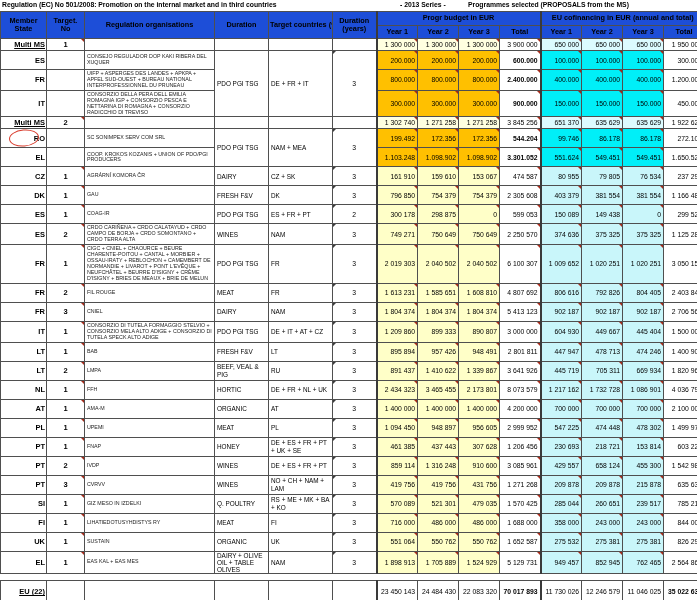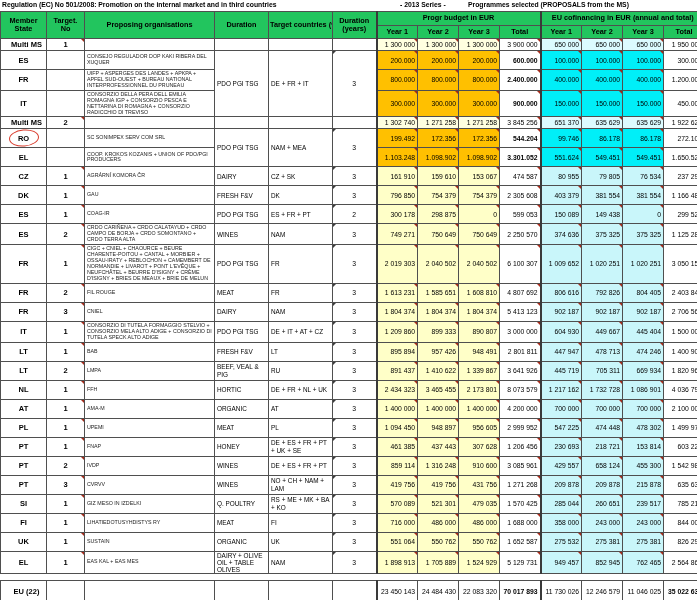--- a/index.html
+++ b/index.html
@@ -8,31 +8,31 @@
     font-family:"Liberation Sans",sans-serif;color:#000;position:relative;
   }
   
   .titlebar{position:relative;height:11px;font-size:6.8px;font-weight:bold;white-space:nowrap;}
   .titlebar .t-main{position:absolute;left:2px;top:1px;}
   .titlebar .t-series{position:absolute;left:400px;top:1px;font-weight:bold;}
   .titlebar .t-selected{position:absolute;left:468px;top:1px;font-weight:bold;}
   
   table{border-collapse:collapse;table-layout:fixed;width:704px;}
   th,td{border:1px solid #4f4f4f;padding:0 1px;position:relative;overflow:hidden;vertical-align:middle;}
-  thead th{font-size:7.3px;font-weight:bold;line-height:1.1;background:#22c55e;}
+  thead th{font-size:7.3px;font-weight:bold;line-height:1.1;background:#1d4ed8;}
   th.pre{white-space:pre-line;}
   th.clip, .clip{white-space:nowrap;overflow:hidden;}
   tr{height:19px;}
   tr.sub{height:12px;}
   tr.h1{height:14px;} tr.h2{height:13px;}
   
   .gb{border-left:2px solid #3a3a3a;}
   
-  td.member{font-size:7.5px;font-weight:bold;text-align:center;}
-  td.member.left{text-align:center;padding-left:7px;}
+  td.member{font-size:7.5px;font-weight:bold;text-align:right;}
+  td.member.left{text-align:right;padding-left:7px;text-decoration:underline;}
   td.progr{font-size:7.5px;font-weight:bold;text-align:center;}
   td.org{font-size:5.3px;line-height:1.12;text-align:left;color:#222;padding:1px 2px;text-transform:uppercase;}
   td.prod,td.tgt{font-size:6.4px;line-height:1.1;text-align:left;padding:0 2px;}
   td.dur{font-size:6.8px;text-align:center;}
   td.num{font-size:6.8px;text-align:right;white-space:nowrap;padding-right:2px;}
   
   td.oy{background:#FFC000;}            
   td.ot{background:#fff;font-weight:bold;} 
   td.cb{background:#00EFF8;}            
   td.yy{background:#FFFFC8;}            
@@ -78,21 +78,21 @@
       <col style="width:41px">
       <col style="width:41px">
       <col style="width:41px">
   </colgroup>
   <thead>
     <tr class="h1">
       <th rowspan="2" class="pre">Member
 State</th>
       <th rowspan="2" class="pre">Target.
 No</th>
-      <th rowspan="2">Proposing organisations</th>
+      <th rowspan="2">Regulation organisations</th>
       <th rowspan="2">Duration</th>
       <th rowspan="2" class="clip">Target countries (*)</th>
       <th rowspan="2" class="pre">Duration
 (years)</th>
       <th colspan="4" class="gb">Progr budget in EUR</th>
       <th colspan="4" class="gb clip">EU cofinancing in EUR (annual and total)</th>
     </tr>
     <tr class="h2">
       <th class="gb">Year 1</th>
       <th>Year 2</th>

